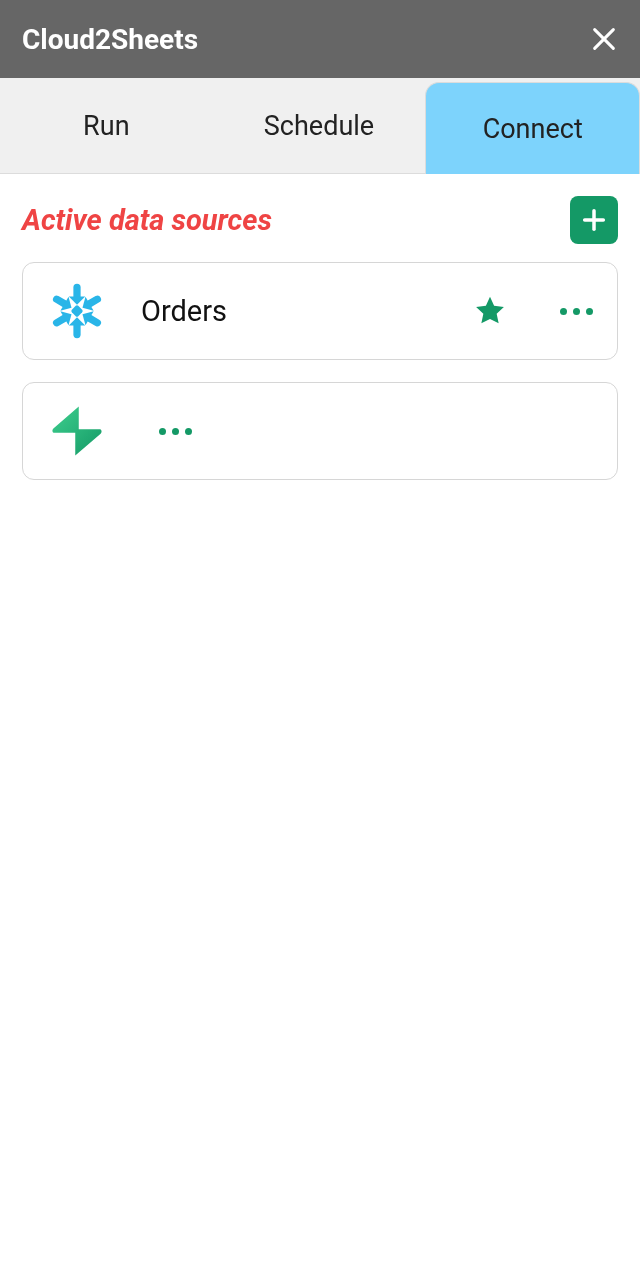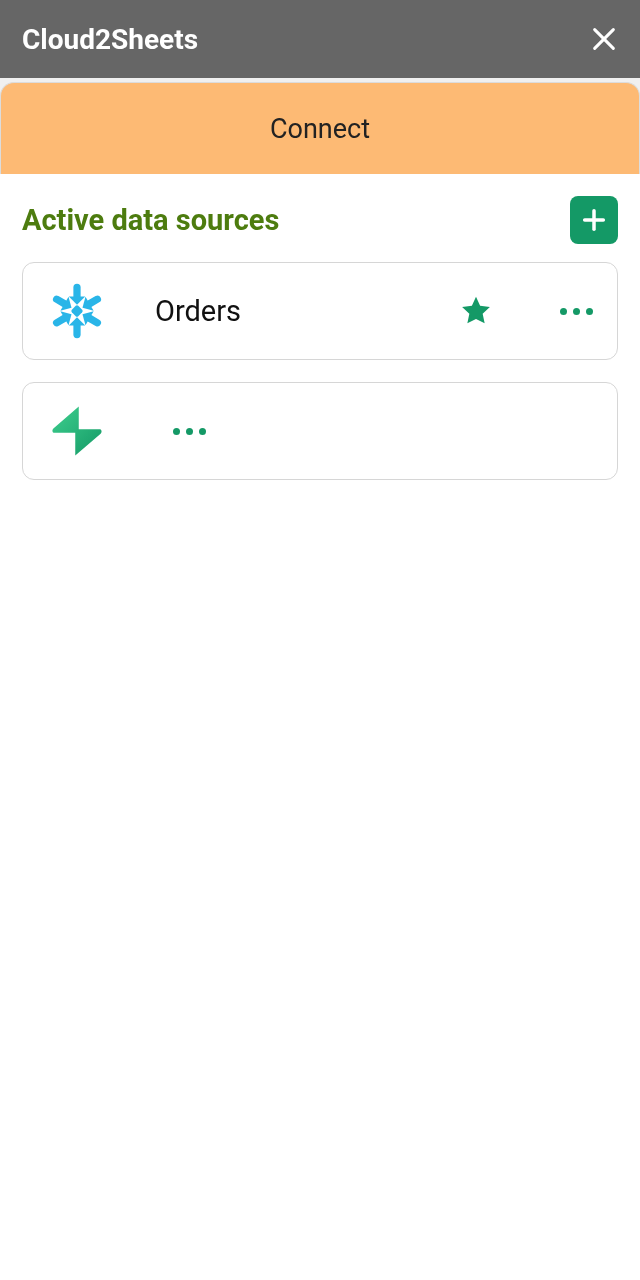--- a/index.html
+++ b/index.html
@@ -34,38 +34,39 @@
     flex: 1;
     display: flex;
     align-items: center;
     justify-content: center;
     font-size: 27px;
     color: #222;
     cursor: pointer;
     position: relative;
   }
   .tab.active {
-    background: #fdba74;
+    background: #7dd3fc;
     border: 1px solid #dcdcdc;
     border-bottom: none;
     border-top-left-radius: 14px;
     border-top-right-radius: 14px;
     margin-bottom: -1px;
     margin-top: 4px;
   }
   .section-header {
     display: flex;
     align-items: center;
     justify-content: space-between;
     padding: 22px 22px 10px 22px;
   }
   .section-title {
     font-size: 29px;
     font-weight: 700;
-    color: #4d7c0f;
+    color: #ef4444;
+    font-style: italic;
   }
   .add-btn {
     width: 48px;
     height: 48px;
     background: #149966;
     border-radius: 8px;
     display: flex;
     align-items: center;
     justify-content: center;
     cursor: pointer;
@@ -76,21 +77,21 @@
     flex-direction: column;
     gap: 22px;
   }
   .card {
     border: 1px solid #d6d6d6;
     border-radius: 12px;
     height: 98px;
     display: flex;
     align-items: center;
     padding: 0 24px;
-    gap: 48px;
+    gap: 34px;
     cursor: pointer;
   }
   .card-icon {
     width: 60px;
     height: 60px;
     display: flex;
     align-items: center;
     justify-content: center;
     flex-shrink: 0;
   }
@@ -127,20 +128,26 @@
   <div class="header-title">Cloud2Sheets</div>
   <div class="close-btn">
     <svg width="28" height="28" viewBox="0 0 24 24" fill="none" stroke="#fff" stroke-width="2.6" stroke-linecap="round">
       <line x1="4" y1="4" x2="20" y2="20"></line>
       <line x1="20" y1="4" x2="4" y2="20"></line>
     </svg>
   </div>
 </div>
 
 <div class="tabs">
+  <div class="tab">
+    <span>Run</span>
+  </div>
+  <div class="tab">
+    <span>Schedule</span>
+  </div>
   <div class="tab active">
     <span>Connect</span>
   </div>
 </div>
 
 <div class="section-header">
   <div class="section-title">Active data sources</div>
   <div class="add-btn">
     <svg width="28" height="28" viewBox="0 0 24 24" fill="none" stroke="#fff" stroke-width="3" stroke-linecap="round">
       <line x1="12" y1="4" x2="12" y2="20"></line>

